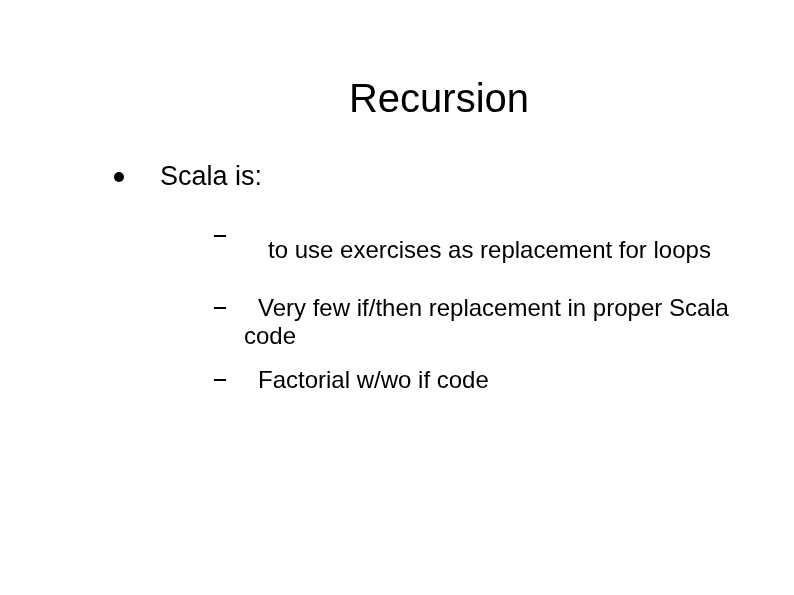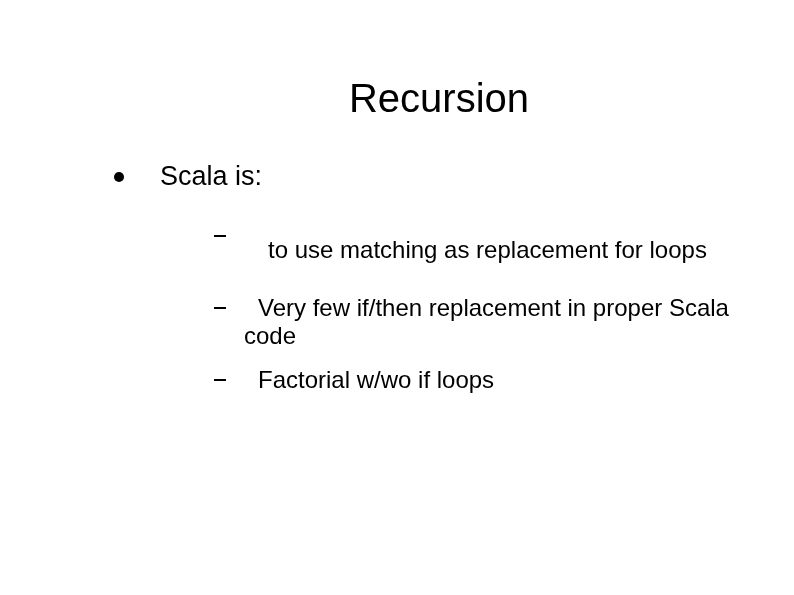--- a/index.html
+++ b/index.html
@@ -78,24 +78,24 @@
 </head>
 <body>
 
 <div class="slide">
   <h1 class="title">Recursion</h1>
   <ul class="main-list">
     <li>
       <span>Scala is:</span>
       <ul class="sub-list">
         <li>
-          <span class="indent-extra"> to use matching as replacement for loops</span>
+          <span class="indent-extra"> to use exercises as replacement for loops</span>
         </li>
         <li>
           <span>Very few if/then replacement in proper Scala code</span>
         </li>
         <li>
-          <span>Factorial w/wo if loops</span>
+          <span>Factorial w/wo if code</span>
         </li>
       </ul>
     </li>
   </ul>
 </div>
 
 </body></html>

